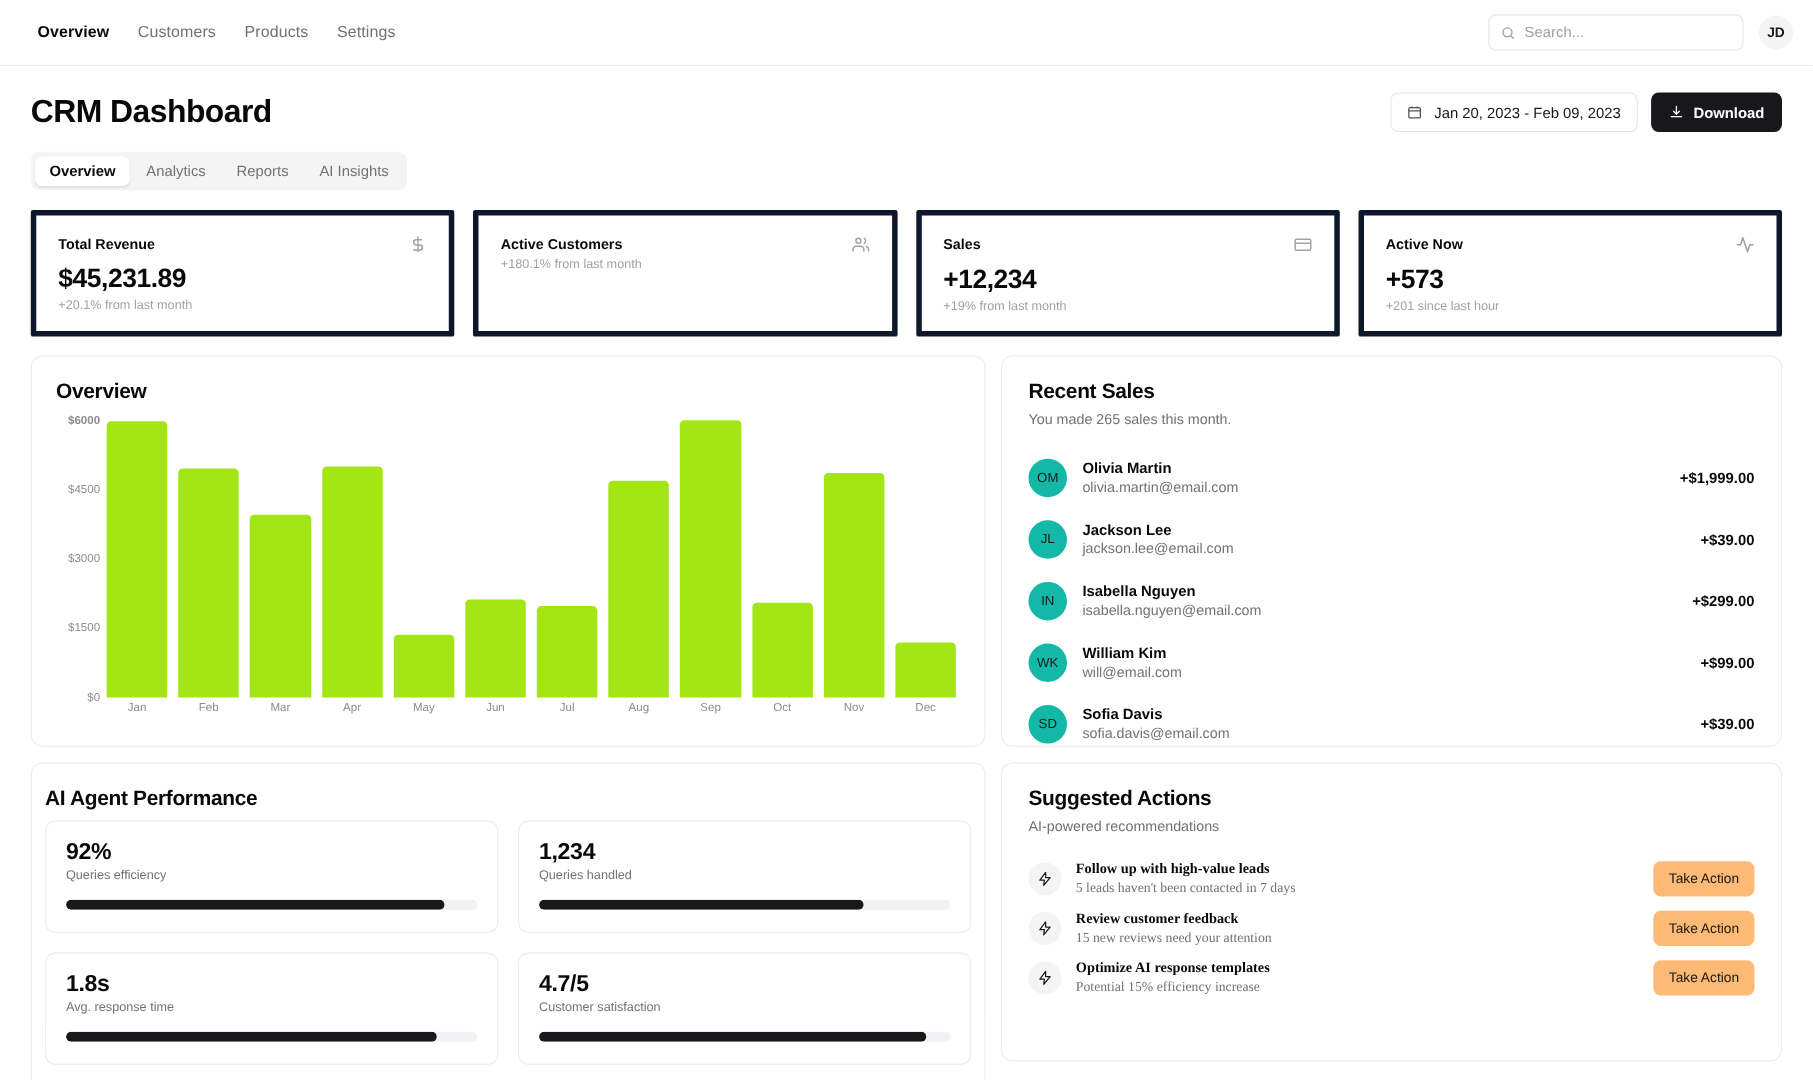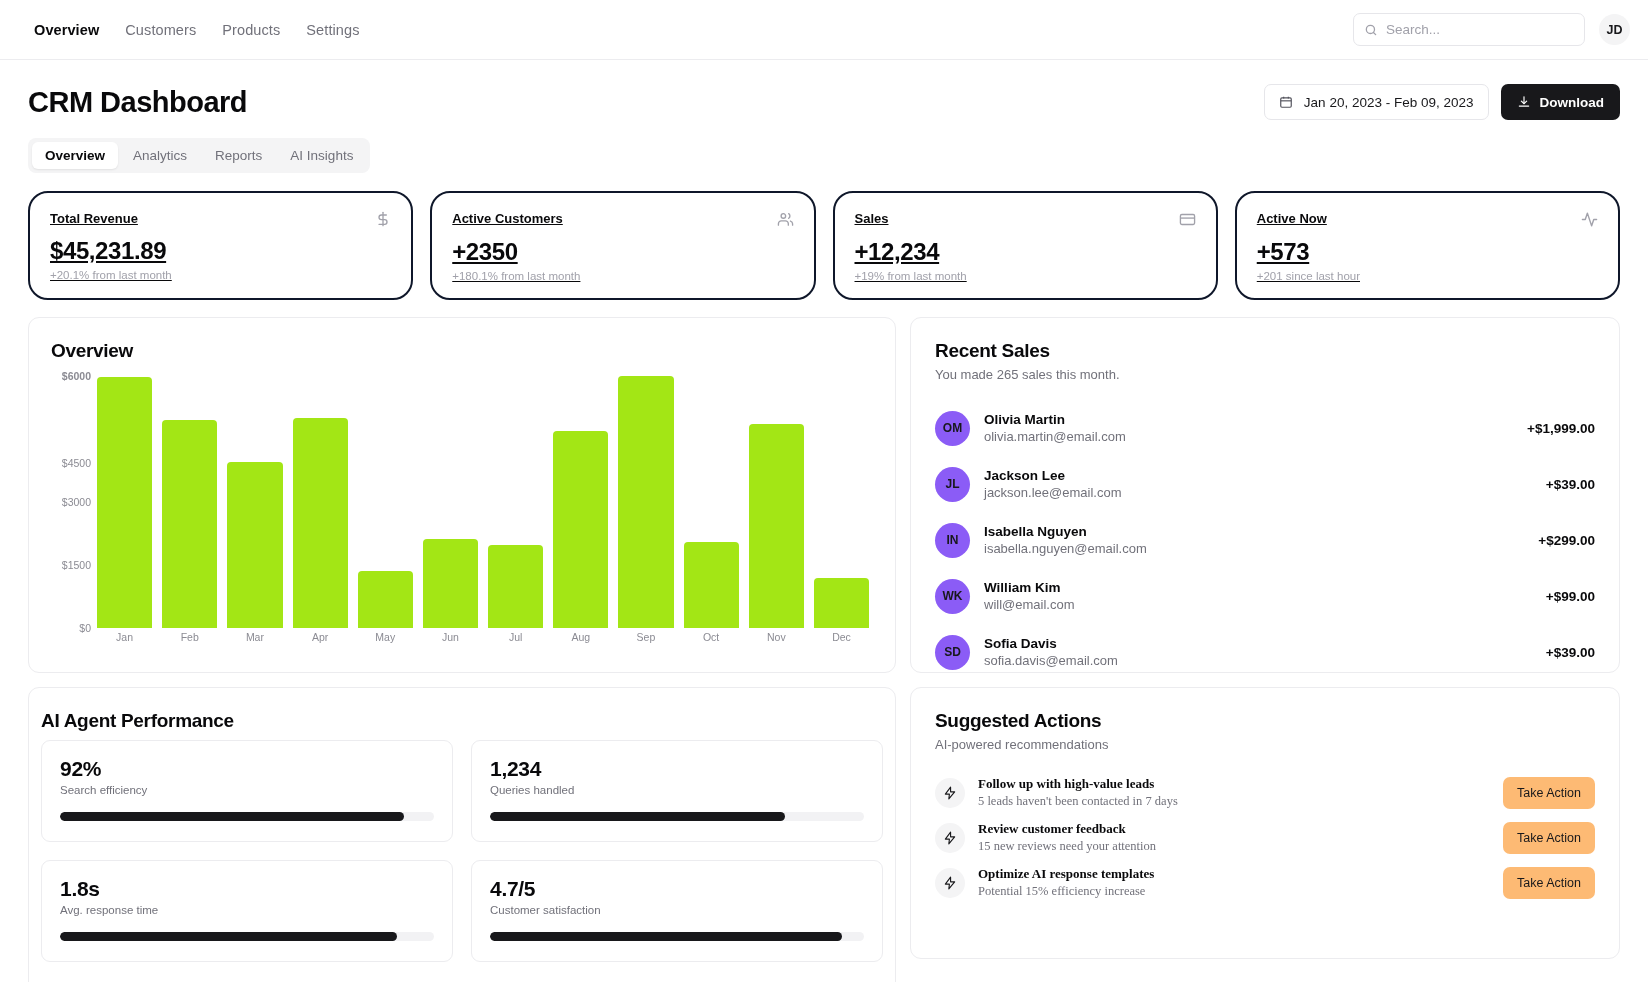--- a/index.html
+++ b/index.html
@@ -58,21 +58,21 @@
   .tabs {
     margin-top: 18px; display: inline-flex; background: #f4f4f5;
     border-radius: 8px; padding: 4px; gap: 2px;
   }
   .tab {
     font-size: 13.5px; color: #71717a; padding: 6px 13px; border-radius: 6px; cursor: pointer;
   }
   .tab.active { background: #fff; color: #09090b; font-weight: 700; box-shadow: 0 1px 2px rgba(0,0,0,.08); }
   
   .kpi-row { display: grid; grid-template-columns: repeat(4,1fr); gap: 17px; margin-top: 18px; }
-  .card { background: #fff; border: 2px solid #0f172a; border-radius: 20px; text-decoration: underline; }
+  .card { background: #fff; border: 5px solid #0f172a; border-radius: 2px; }
   .kpi { padding: 18px 20px 16px 20px; }
   .kpi-top { display: flex; align-items: flex-start; }
   .kpi-label { font-size: 13px; font-weight: 700; color: #09090b; }
   .kpi-icon { margin-left: auto; color: #a1a1aa; display: flex; }
   .kpi-value { font-size: 24px; font-weight: 700; margin-top: 10px; letter-spacing: -.4px; }
   .kpi-sub { font-size: 11.5px; color: #a1a1aa; margin-top: 4px; }
   
   .main-grid { display: grid; grid-template-columns: 868px 1fr; gap: 14px; margin-top: 17px; }
   .panel { background: #fff; border: 1px solid #ececef; border-radius: 11px; }
   .panel-title { font-size: 19px; font-weight: 700; letter-spacing: -.3px; }
@@ -94,23 +94,23 @@
   .x-axis {
     position: absolute; left: 46px; right: 4px; bottom: 4px; height: 24px;
     display: flex; justify-content: space-between; gap: 10px;
   }
   .x-tick { flex: 1; text-align: center; font-size: 10.5px; color: #8b8b93; padding-top: 5px; }
   
   .sales-panel { padding: 22px 24px; height: 356px; }
   .sales-list { margin-top: 18px; }
   .sale-row { display: flex; align-items: center; height: 56px; }
   .sale-avatar {
-    width: 35px; height: 35px; border-radius: 50%; background: #8b5cf6;
+    width: 35px; height: 35px; border-radius: 50%; background: #14b8a6;
     display: flex; align-items: center; justify-content: center;
-    font-size: 12px; font-weight: 700; color: #18181b; flex: none;
+    font-size: 12px; font-weight: 400; color: #18181b; flex: none;
   }
   .sale-info { margin-left: 14px; }
   .sale-name { font-size: 13.5px; font-weight: 700; }
   .sale-email { font-size: 13px; color: #71717a; margin-top: 2px; }
   .sale-amount { margin-left: auto; font-size: 13.5px; font-weight: 700; }
   
   .bottom-grid { display: grid; grid-template-columns: 868px 1fr; gap: 14px; margin-top: 14px; }
   .perf-panel { padding: 22px 12px; height: 352px; }
   .perf-grid { display: grid; grid-template-columns: 1fr 1fr; gap: 18px; margin-top: 8px; }
   .perf-card { border: 1px solid #ececef; border-radius: 9px; padding: 16px 18px 20px 18px; }
@@ -218,21 +218,20 @@
           <div class="kpi-label">Active Customers</div>
           <div class="kpi-icon">
             <svg width="17" height="17" viewBox="0 0 24 24" fill="none" stroke="currentColor" stroke-width="1.9" stroke-linecap="round">
               <path d="M16 20v-2a4 4 0 0 0-4-4H6a4 4 0 0 0-4 4v2"></path>
               <circle cx="9" cy="7" r="3.2"></circle>
               <path d="M22 20v-2a4 4 0 0 0-3-3.8"></path>
               <path d="M16.5 3.7a4 4 0 0 1 0 6.6"></path>
             </svg>
           </div>
         </div>
-        <div class="kpi-value">+2350</div>
         <div class="kpi-sub">+180.1% from last month</div>
       </div>
       <div class="card kpi">
         <div class="kpi-top">
           <div class="kpi-label">Sales</div>
           <div class="kpi-icon">
             <svg width="17" height="17" viewBox="0 0 24 24" fill="none" stroke="currentColor" stroke-width="1.9">
               <rect x="2" y="5" width="20" height="14" rx="2"></rect>
               <line x1="2" y1="10" x2="22" y2="10"></line>
             </svg>
@@ -258,21 +257,21 @@
   
   <div class="main-grid">
 
     <div class="panel chart-panel">
       <div class="panel-title">Overview</div>
       <div class="chart-area">
         <div class="y-axis" id="y-axis">
             <div class="y-tick" style="top: 100%;">$0</div>
             <div class="y-tick" style="top: 75%;">$1500</div>
             <div class="y-tick" style="top: 50%;">$3000</div>
-            <div class="y-tick" style="top: 25%; margin-top: 24px;">$4500</div>
+            <div class="y-tick" style="top: 25%;">$4500</div>
             <div class="y-tick" style="top: 0%; font-weight: bold;">$6000</div>
           </div>
         <div class="plot" id="plot">
             <div class="bar-col">
               <div class="bar" style="height: 99.5%; background: rgb(163, 230, 21);"></div>
             </div>
             <div class="bar-col">
               <div class="bar" style="height: 82.6667%; background: rgb(163, 230, 21);"></div>
             </div>
             <div class="bar-col">
@@ -372,21 +371,21 @@
   </div>
 
   
   <div class="bottom-grid">
 
     <div class="panel perf-panel">
       <div class="panel-title">AI Agent Performance</div>
       <div class="perf-grid" id="perf-grid">
           <div class="perf-card">
             <div class="perf-value">92%</div>
-            <div class="perf-label">Search efficiency</div>
+            <div class="perf-label">Queries efficiency</div>
             <div class="bar-track">
               <div class="bar-fill" style="width:92%"></div>
             </div>
           </div>
           <div class="perf-card">
             <div class="perf-value">1,234</div>
             <div class="perf-label">Queries handled</div>
             <div class="bar-track">
               <div class="bar-fill" style="width:79%"></div>
             </div>

